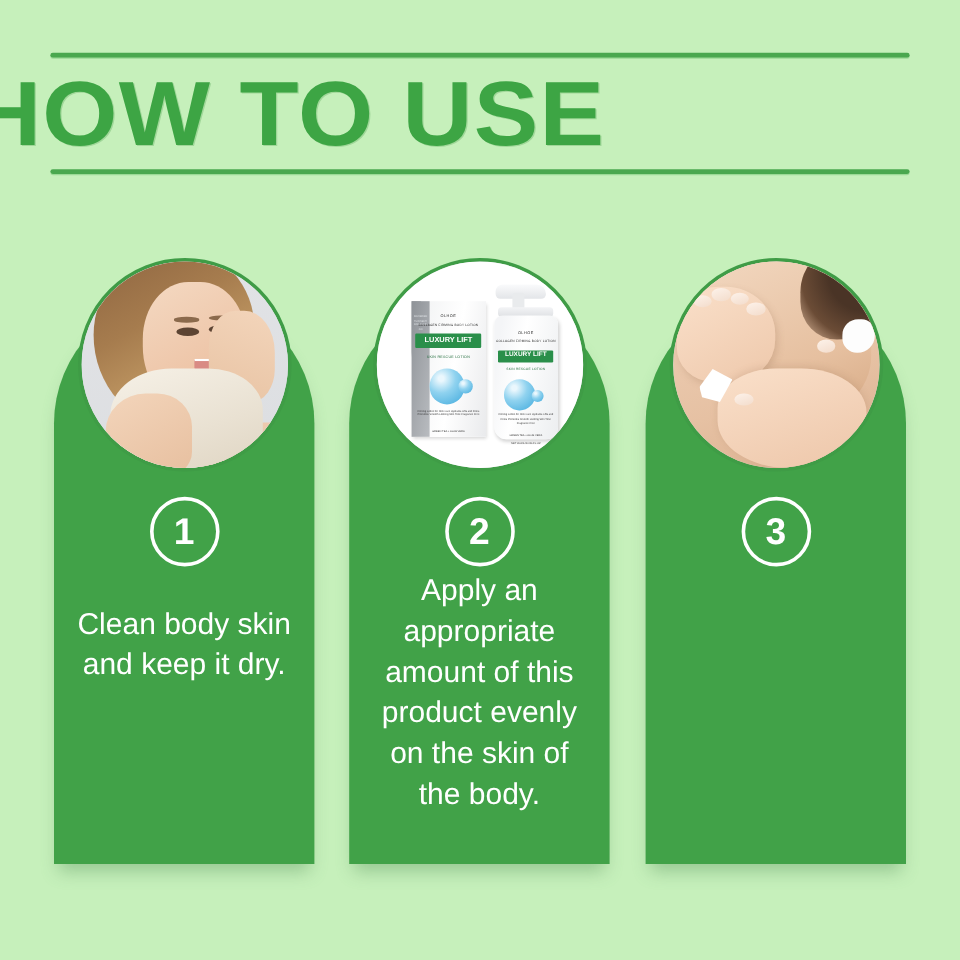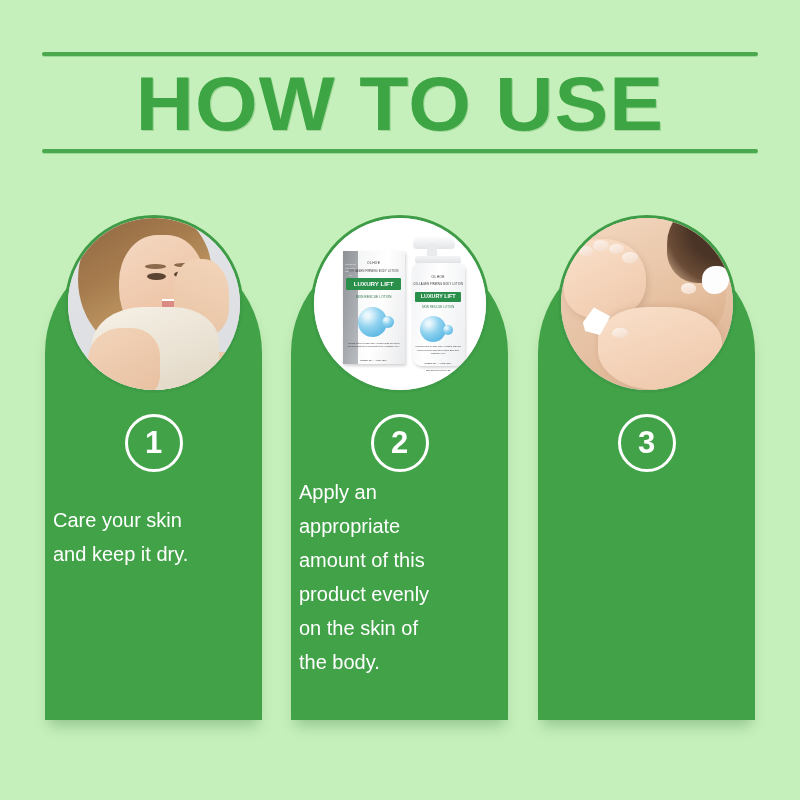--- a/index.html
+++ b/index.html
@@ -7,22 +7,21 @@
     width:800px;height:800px;
     background:#c6f0bb;
     font-family:"Liberation Sans", sans-serif;
     overflow:hidden;
     position:relative;
   }
   .stage{position:absolute;inset:0;}
 
   
   .header{
-    position:absolute;left:0;top:52px;width:800px;
-    text-align:center;
+    position:absolute;left:0;top:44px;width:800px;
   }
   .rule{
     height:4px;width:716px;margin:0 auto;
     background:#4aa84f;
     border-radius:2px;
     box-shadow:0 1px 0 rgba(120,200,120,.55);
   }
   .rule.top{margin-bottom:5px;}
   .rule.bottom{margin-top:2px;}
   .title{
@@ -222,22 +221,23 @@
     color:#ffffff;
     font-size:31px;
     font-weight:bold;
     line-height:52px;
     text-align:center;
   }
 
   
   .caption{
     position:absolute;left:8px;right:8px;top:258px;
+    text-align:center;
     color:#ffffff;
-    font-size:20px;
+    font-size:25px;
     line-height:34px;
     white-space:pre-line;
   }
   .card.c2 .caption{top:230px;}
 </style>
 </head>
 <body>
 
 <div class="stage">
 
@@ -259,21 +259,21 @@
           <div class="eye a"></div>
           <div class="eye b"></div>
           <div class="mouth"></div>
           <div class="hand2"></div>
           <div class="shoulder"></div>
           <div class="towel"></div>
           <div class="hand"></div>
         </div>
       </div>
       <div class="badge">1</div>
-      <div class="caption">Care your skin
+      <div class="caption">Clean body skin
 and keep it dry.</div>
     </div>
 
     <div class="card c2">
       <div class="photo">
         <div class="photo-inner p2">
           <div class="prod">
 
             <div class="box"></div>
             <div class="boxside"></div>

